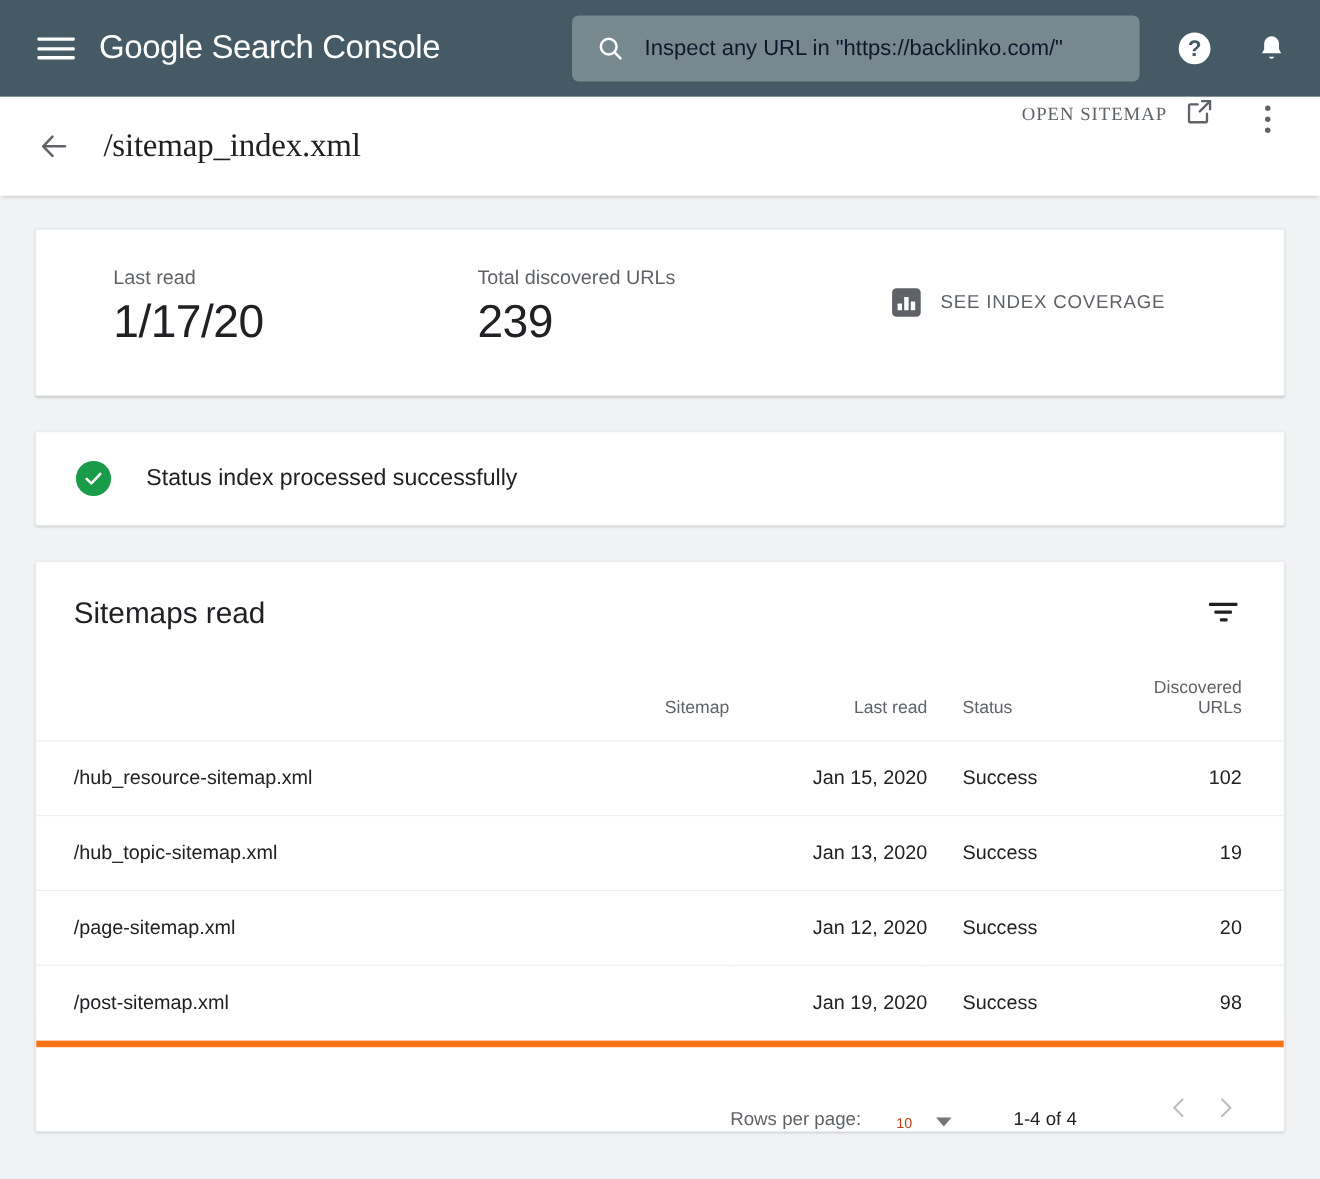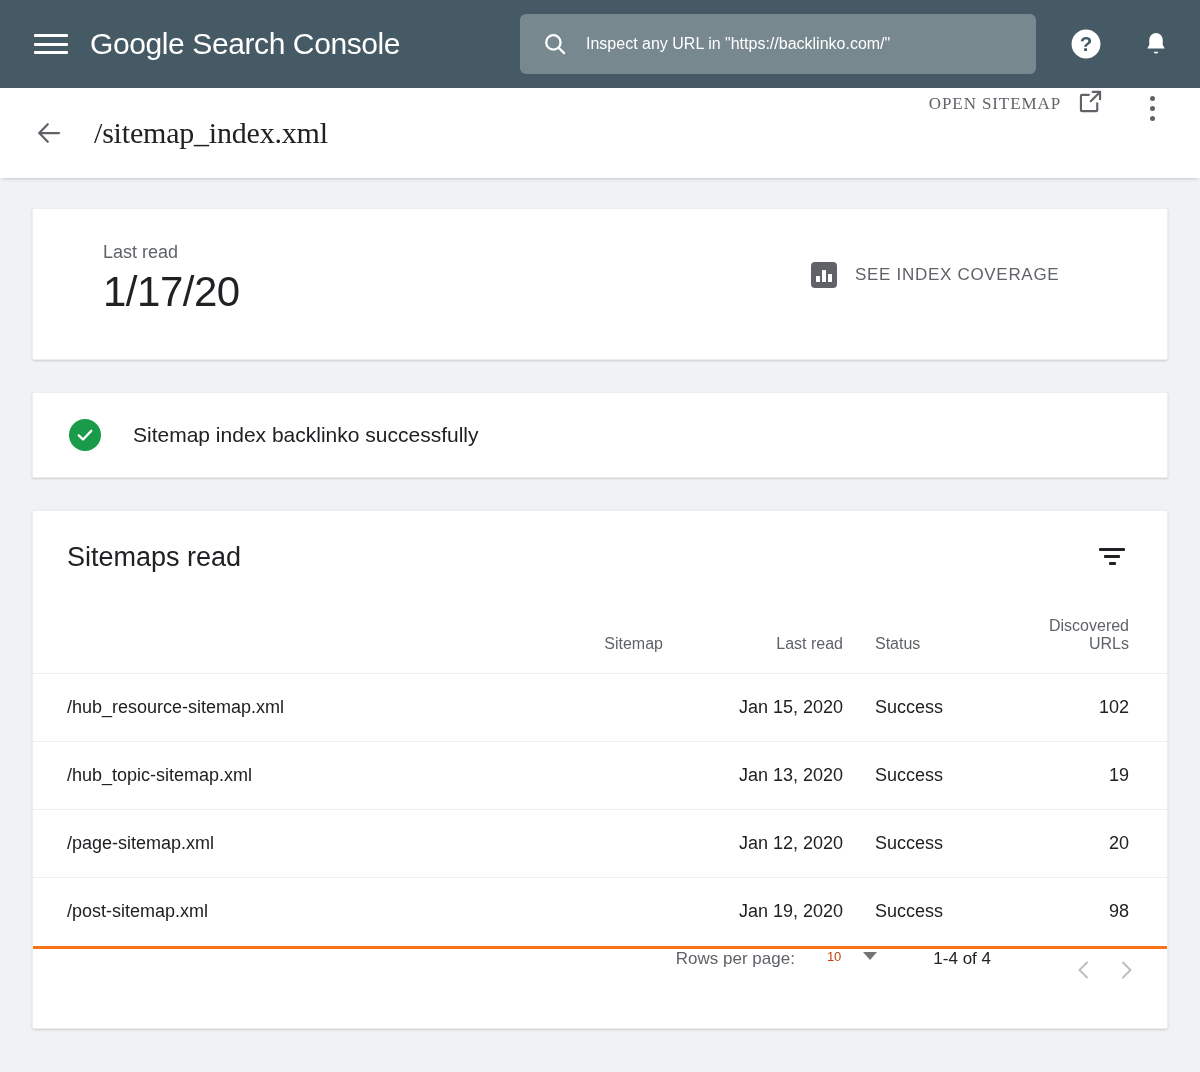--- a/index.html
+++ b/index.html
@@ -28,21 +28,21 @@
     color: #ffffff; font-size: 30px; letter-spacing: -0.4px;
     font-family: "Liberation Sans", sans-serif; font-weight: 400; white-space: nowrap;
   }
   .searchbox {
     position: absolute; left: 520px; top: 14px;
     width: 516px; height: 60px; border-radius: 6px;
     background: #77888f; display: flex; align-items: center; cursor: text;
   }
   .search-ic { margin-left: 22px; margin-right: 18px; flex: none; display: flex; }
   .search-ph {
-    color: #ffffff; font-size: 16px; white-space: nowrap; overflow: hidden;
+    color: #0f172a; font-size: 20px; white-space: nowrap; overflow: hidden;
   }
   .topicons { position: absolute; right: 26px; top: 0; height: 88px; display: flex; align-items: center; gap: 34px; }
   .ic-btn { width: 36px; height: 36px; display: flex; align-items: center; justify-content: center; cursor: pointer; }
 
   
   .pagehead {
     height: 90px; background: #ffffff; width: 100%;
     display: flex; align-items: center; position: relative;
     box-shadow: 0 2px 4px -2px rgba(0,0,0,0.28);
     z-index: 3;
@@ -116,22 +116,22 @@
   }
   table.sm td { font-size: 18px; color: #202124; padding: 0; height: 68px; vertical-align: middle; }
   table.sm tbody tr { border-top: 1px solid #eceff1; }
   .c-sitemap { width: 630px; padding-left: 34px !important; }
   .c-lastread { width: 180px; text-align: right !important; }
   .c-status { width: 162px; text-align: left !important; padding-left: 32px !important; }
   .c-urls { width: 1fr; text-align: right !important; padding-right: 38px !important; }
   td.c-status { color: #188038; }
 
   .table-foot {
-    height: 82px; border-top: 3px solid #f97316;
-    display: flex; align-items: flex-start; justify-content: flex-end; padding-right: 20px; gap: 0;
+    height: 82px; border-top: 6px solid #f97316;
+    display: flex; align-items: flex-end; justify-content: flex-end; padding-right: 32px; gap: 0;
   }
   .rpp-label { font-size: 17px; color: #5f6368; margin-right: 32px; }
   .rpp-select { display: flex; align-items: center; gap: 22px; cursor: pointer; margin-right: 56px; }
   .rpp-value { font-size: 13px; color: #c2410c; }
   .caret { width: 0; height: 0; border-left: 7px solid transparent; border-right: 7px solid transparent; border-top: 8px solid #757575; }
   .range { font-size: 17px; color: #202124; margin-right: 72px; }
   .pg-btn { width: 42px; height: 42px; display: flex; align-items: center; justify-content: center; cursor: pointer; }
 </style>
 </head>
 <body>
@@ -200,37 +200,41 @@
     </div>
   </div>
 
   <div class="content">
 
     <div class="card card-summary">
       <div class="metric m1">
         <div class="metric-label">Last read</div>
         <div class="metric-value">1/17/20</div>
       </div>
+      <div class="metric m2">
+        <div class="metric-label">Total discovered URLs</div>
+        <div class="metric-value">239</div>
+      </div>
       <div class="coverage-link">
         <span class="cov-icon">
             <b></b>
             <b></b>
             <b></b>
           </span>
         <span class="coverage-label">SEE INDEX COVERAGE</span>
       </div>
     </div>
 
     <div class="card card-status">
       <span class="check-circle">
         <svg width="20" height="20" viewBox="0 0 24 24" fill="none" stroke="#ffffff" stroke-width="2.8" stroke-linecap="round" stroke-linejoin="round">
             <polyline points="4.5,12.4 9.6,17.4 19.5,7"></polyline>
           </svg>
       </span>
-      <span class="status-text">Sitemap index backlinko successfully</span>
+      <span class="status-text">Status index processed successfully</span>
     </div>
 
     <div class="card card-table">
       <div class="table-head">
         <div class="table-title">Sitemaps read</div>
         <div class="filter-btn">
             <i></i>
             <i></i>
             <i></i>
           </div>

